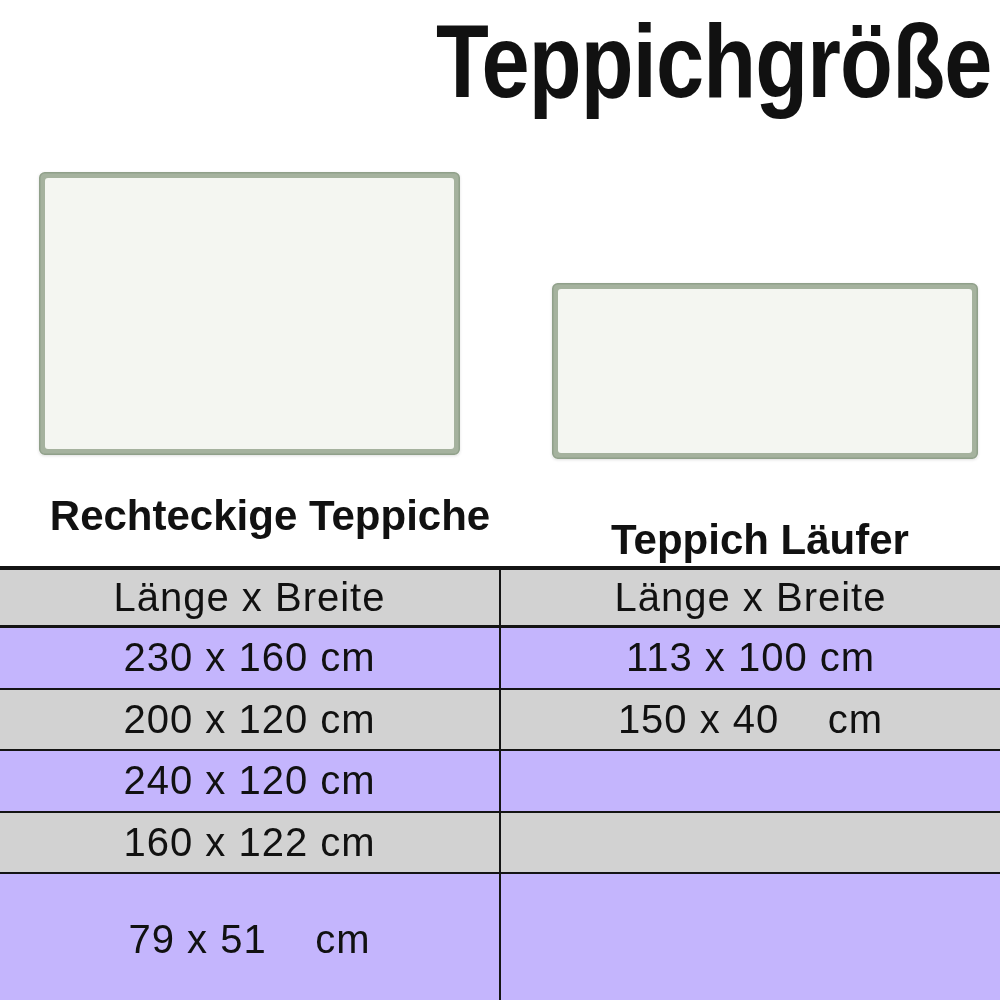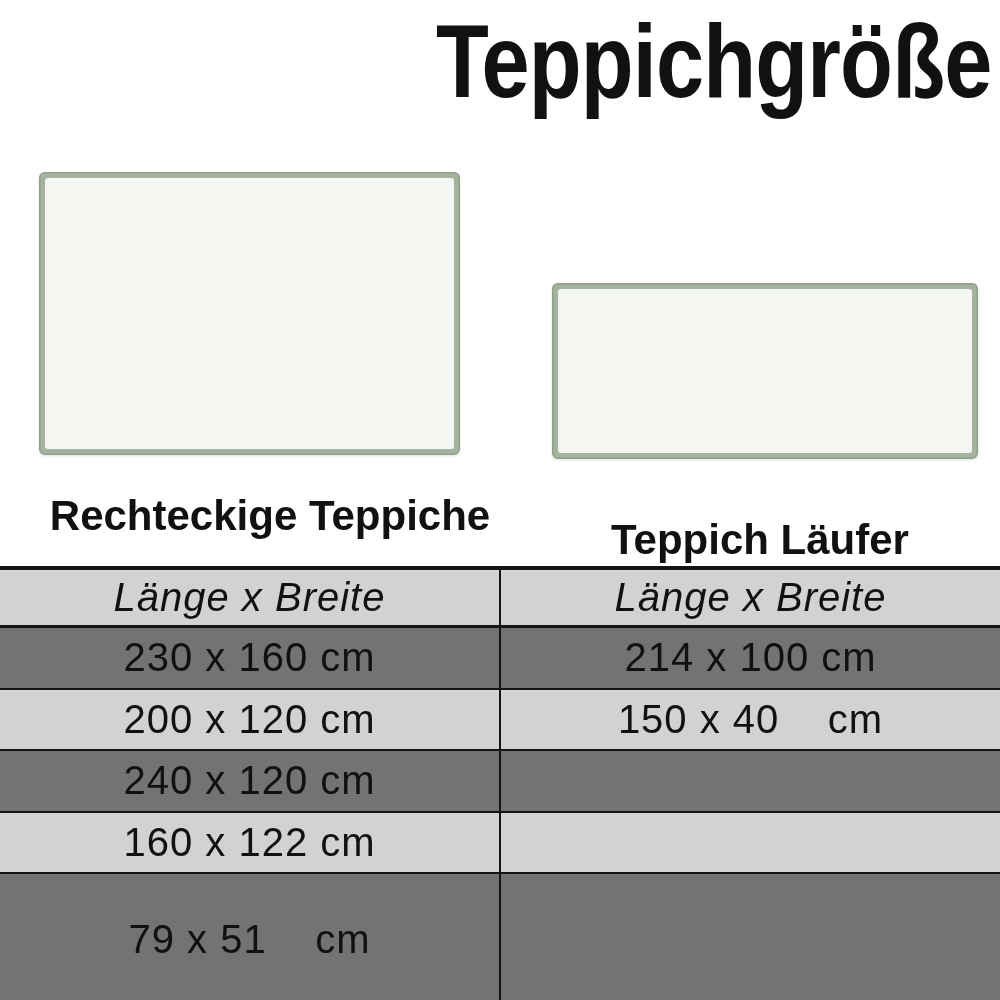--- a/index.html
+++ b/index.html
@@ -32,23 +32,23 @@
   }
   .sec-label.left{left:0;width:500px;margin-left:20px;}
   .sec-label.right{left:520px;width:480px;margin-top:24px;}
   
   .size-table{
     position:absolute;left:0;top:566px;width:1000px;height:434px;
     border-top:4px solid #141414;
     display:flex;flex-direction:column;
     overflow:hidden;
   }
-  .t-row{display:flex;height:59.5px;border-bottom:2.5px solid #141414;background:#737373;}
+  .t-row{display:flex;height:59.5px;border-bottom:2.5px solid #141414;background:#c4b5fd;}
   .size-table .t-row:nth-child(odd){background:#d2d2d2;}
-  .t-row.t-head{height:55px;border-bottom:3px solid #141414;font-style:italic;}
+  .t-row.t-head{height:55px;border-bottom:3px solid #141414;}
   .t-row:last-child{flex:1;border-bottom:none;}
   .t-cell{
     width:50%;
     display:flex;align-items:center;justify-content:center;
     font-size:40px;letter-spacing:1px;white-space:pre;
   }
   .t-cell:first-child{border-right:2.5px solid #141414;}
   .size-table::after{
     content:'';position:absolute;left:0;bottom:0;width:100%;height:4px;background:#e3e3e3;
   }
@@ -90,21 +90,21 @@
 
   <div class="sec-label right">Teppich Läufer</div>
 
   <div class="size-table">
     <div class="t-row t-head">
       <div class="t-cell">Länge x Breite</div>
       <div class="t-cell">Länge x Breite</div>
     </div>
     <div class="t-row">
       <div class="t-cell">230 x 160 cm</div>
-      <div class="t-cell">214 x 100 cm</div>
+      <div class="t-cell">113 x 100 cm</div>
     </div>
     <div class="t-row">
       <div class="t-cell">200 x 120 cm</div>
       <div class="t-cell">150 x 40    cm</div>
     </div>
     <div class="t-row">
       <div class="t-cell">240 x 120 cm</div>
       <div class="t-cell"></div>
     </div>
     <div class="t-row">

